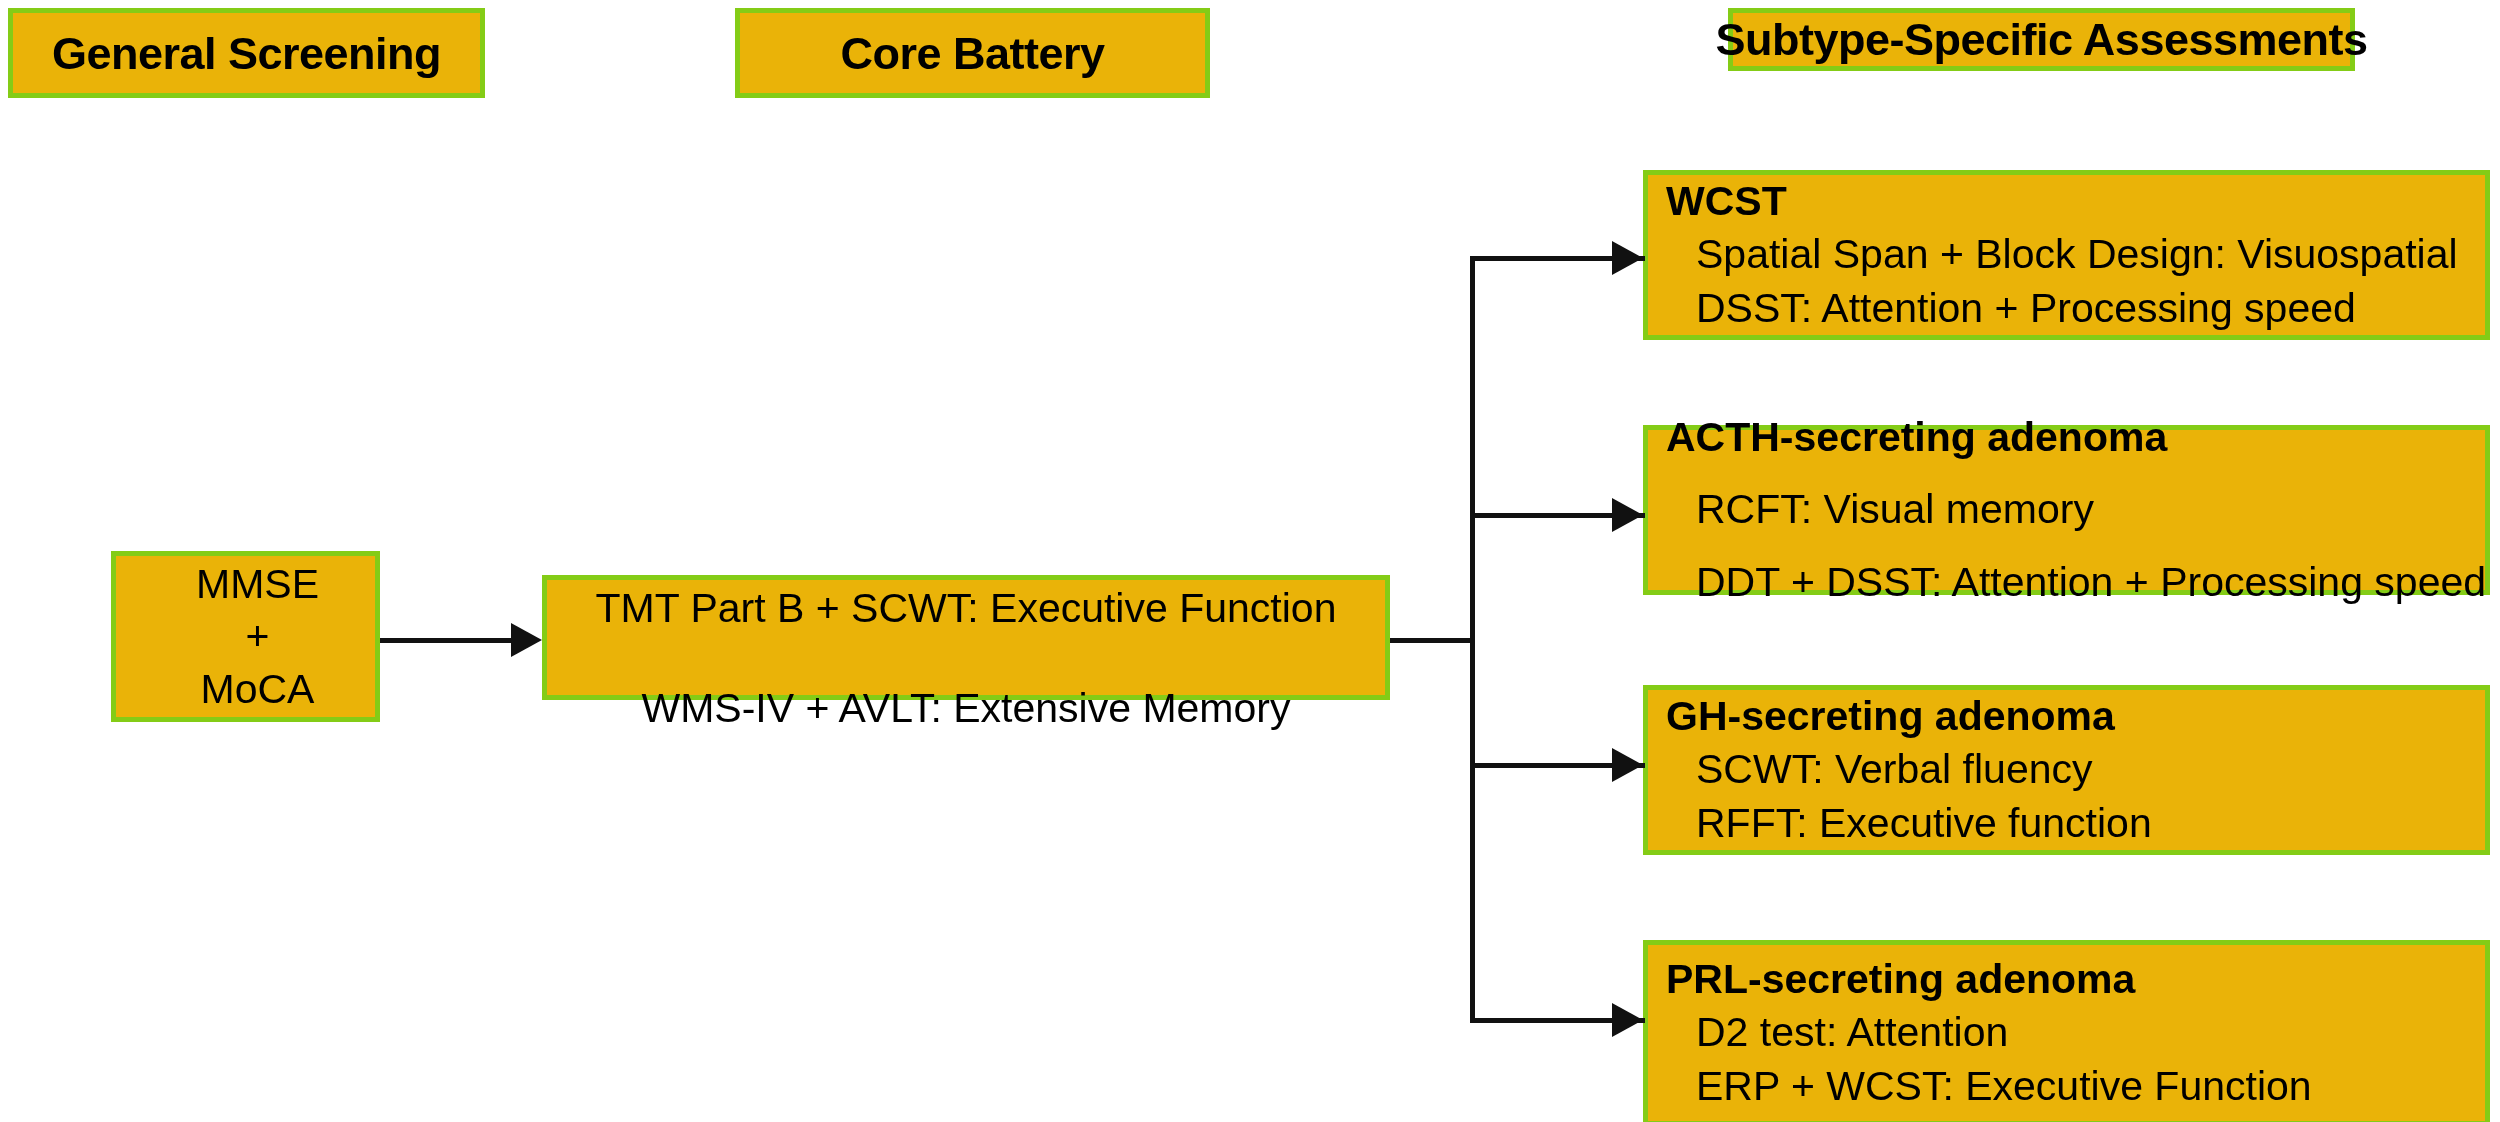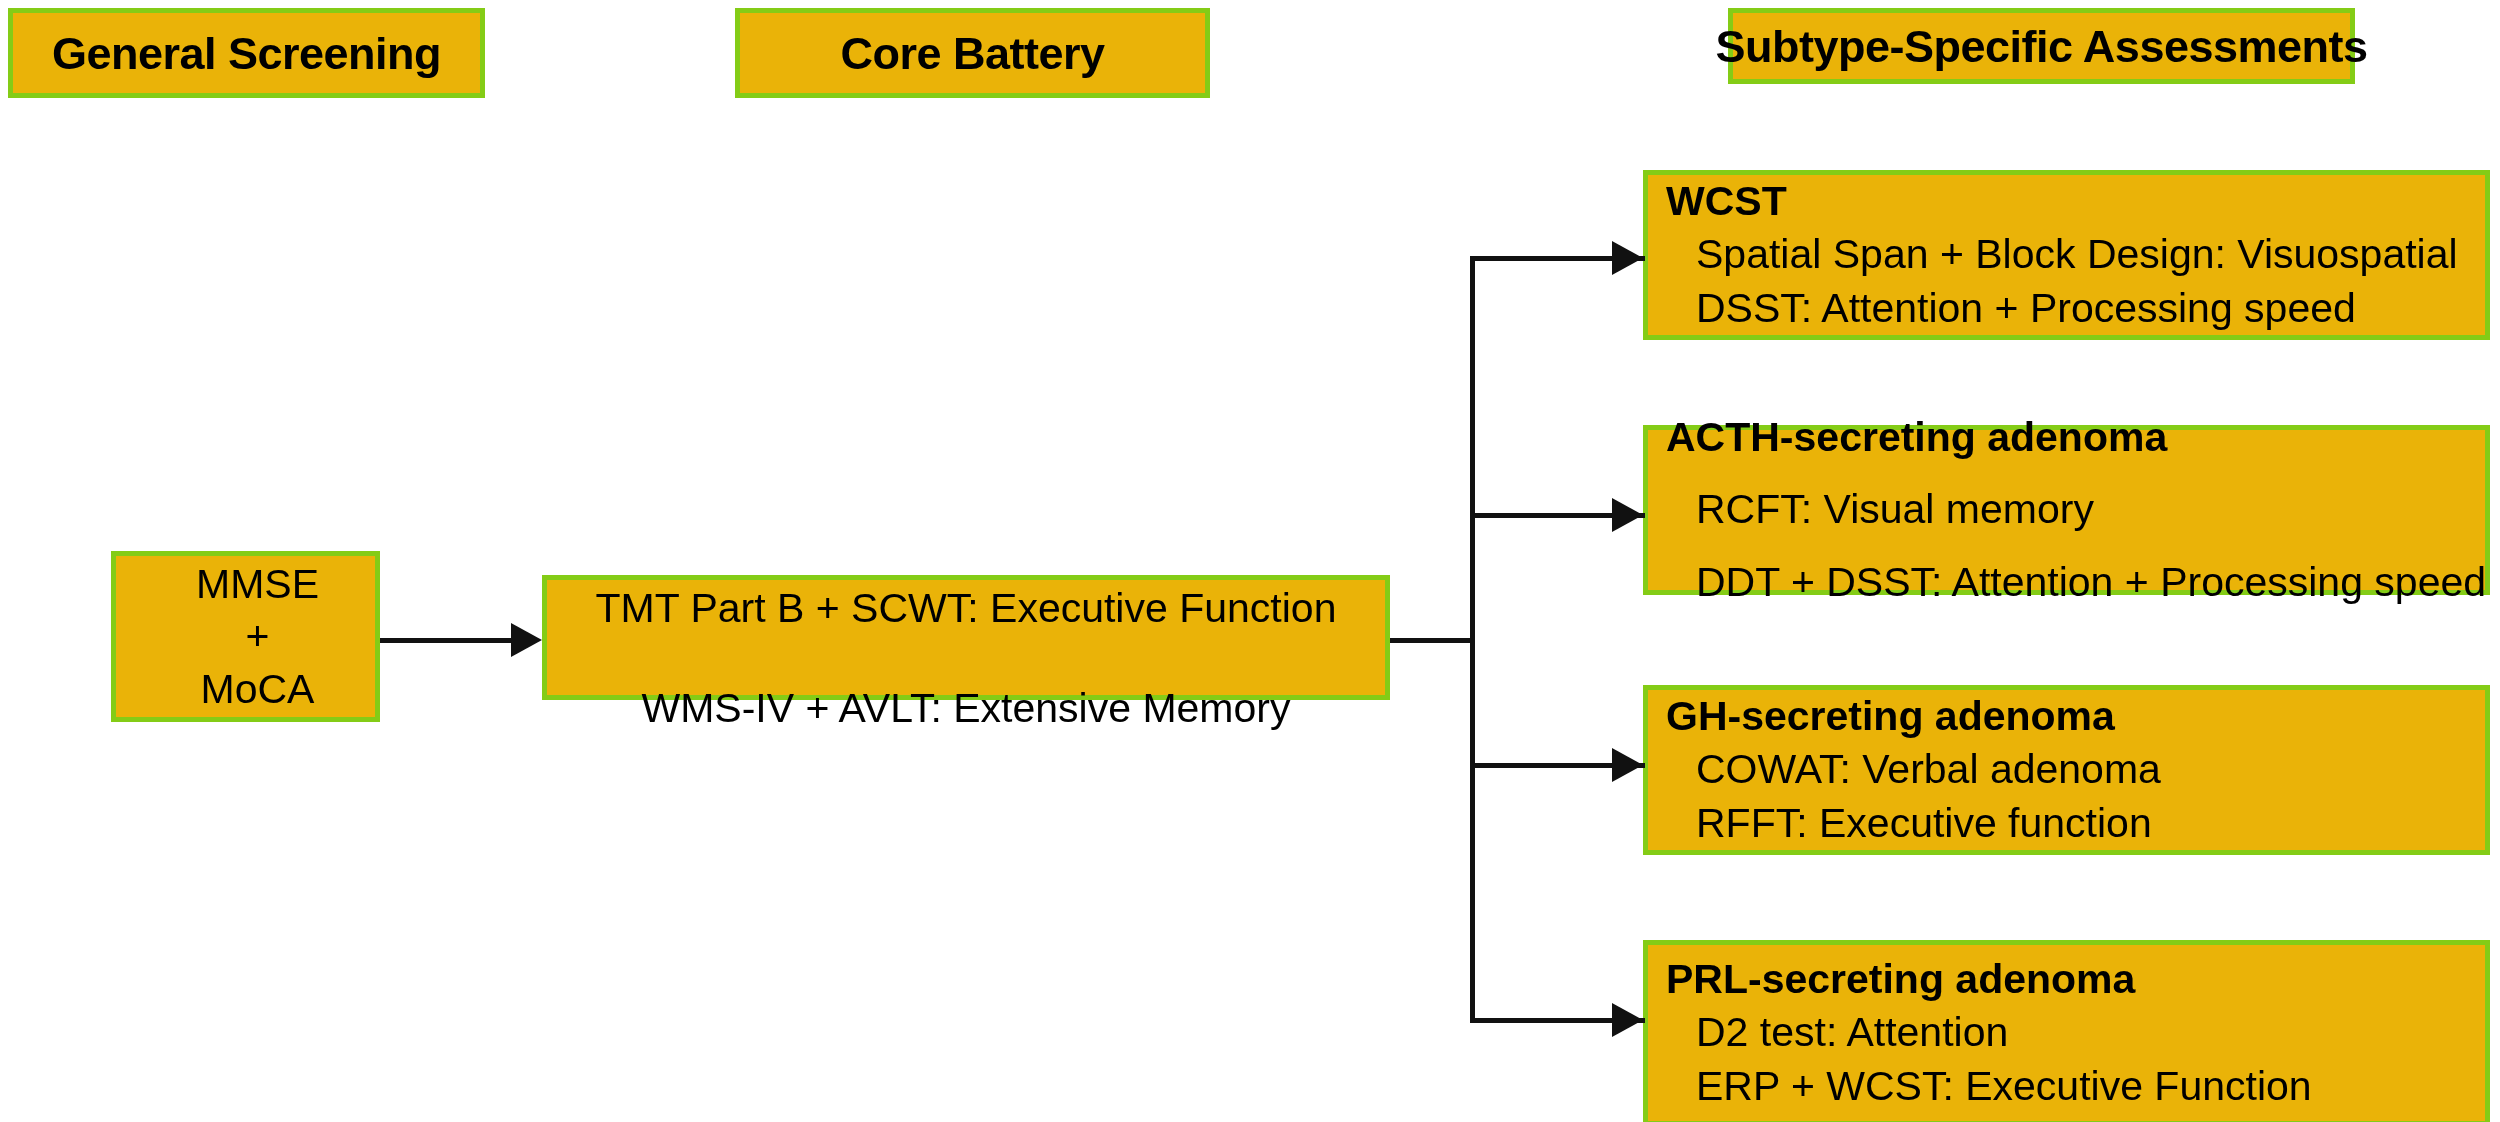--- a/index.html
+++ b/index.html
@@ -110,21 +110,21 @@
 <div id="canvas">
 
   <div class="box header-box" style="left:8px; top:8px; width:477px; height:90px;">
     <span class="header-label">General Screening</span>
   </div>
 
   <div class="box header-box" style="left:735px; top:8px; width:475px; height:90px;">
     <span class="header-label">Core Battery</span>
   </div>
 
-  <div class="box header-box" style="left:1728px; top:8px; width:627px; height:76px;text-align:center;">
+  <div class="box header-box" style="left:1728px; top:8px; width:627px; height:63px;text-align:center;">
     <span class="header-label">Subtype-Specific Assessments</span>
   </div>
 
   <div class="box entry-box" style="left:111px; top:551px; width:269px; height:171px;">
     <span class="entry-line">MMSE</span>
     <span class="entry-line">+</span>
     <span class="entry-line">MoCA</span>
   </div>
 
   <div class="box core-box" style="left:542px; top:575px; width:848px; height:125px;">
@@ -139,21 +139,21 @@
   </div>
 
   <div class="box subtype-box" style="left:1643px; top:425px; width:847px; height:170px;gap:19px;">
     <span class="subtype-title">ACTH-secreting adenoma</span>
     <span class="subtype-item">RCFT: Visual memory</span>
     <span class="subtype-item">DDT + DSST: Attention + Processing speed</span>
   </div>
 
   <div class="box subtype-box" style="left:1643px; top:685px; width:847px; height:170px;">
     <span class="subtype-title">GH-secreting adenoma</span>
-    <span class="subtype-item">COWAT: Verbal adenoma</span>
+    <span class="subtype-item">SCWT: Verbal fluency</span>
     <span class="subtype-item">RFFT: Executive function</span>
   </div>
 
   <div class="box subtype-box" style="left:1643px; top:940px; width:847px; height:186px;">
     <span class="subtype-title">PRL-secreting adenoma</span>
     <span class="subtype-item">D2 test: Attention</span>
     <span class="subtype-item">ERP + WCST: Executive Function</span>
   </div>
 
   <div class="conn conn-h" style="left:380px; top:638px; width:135px;"></div>

